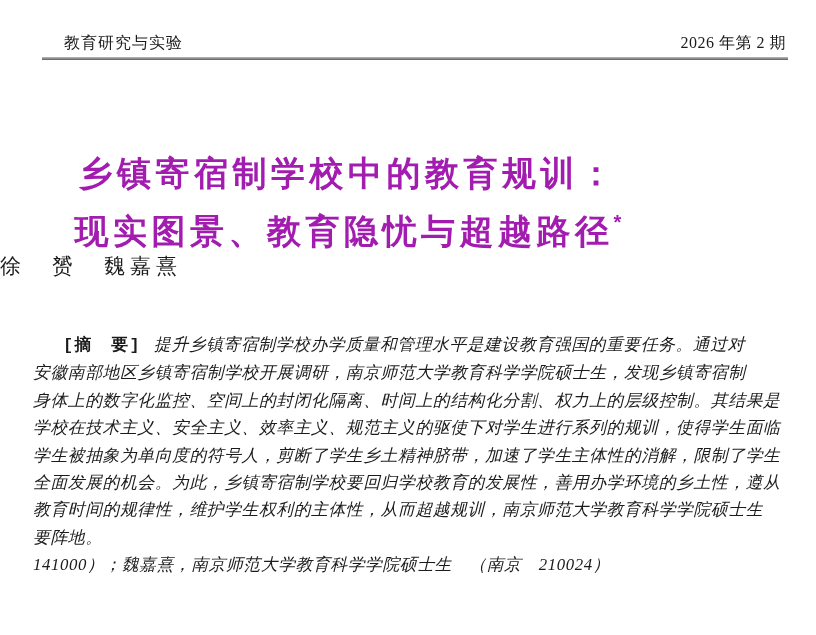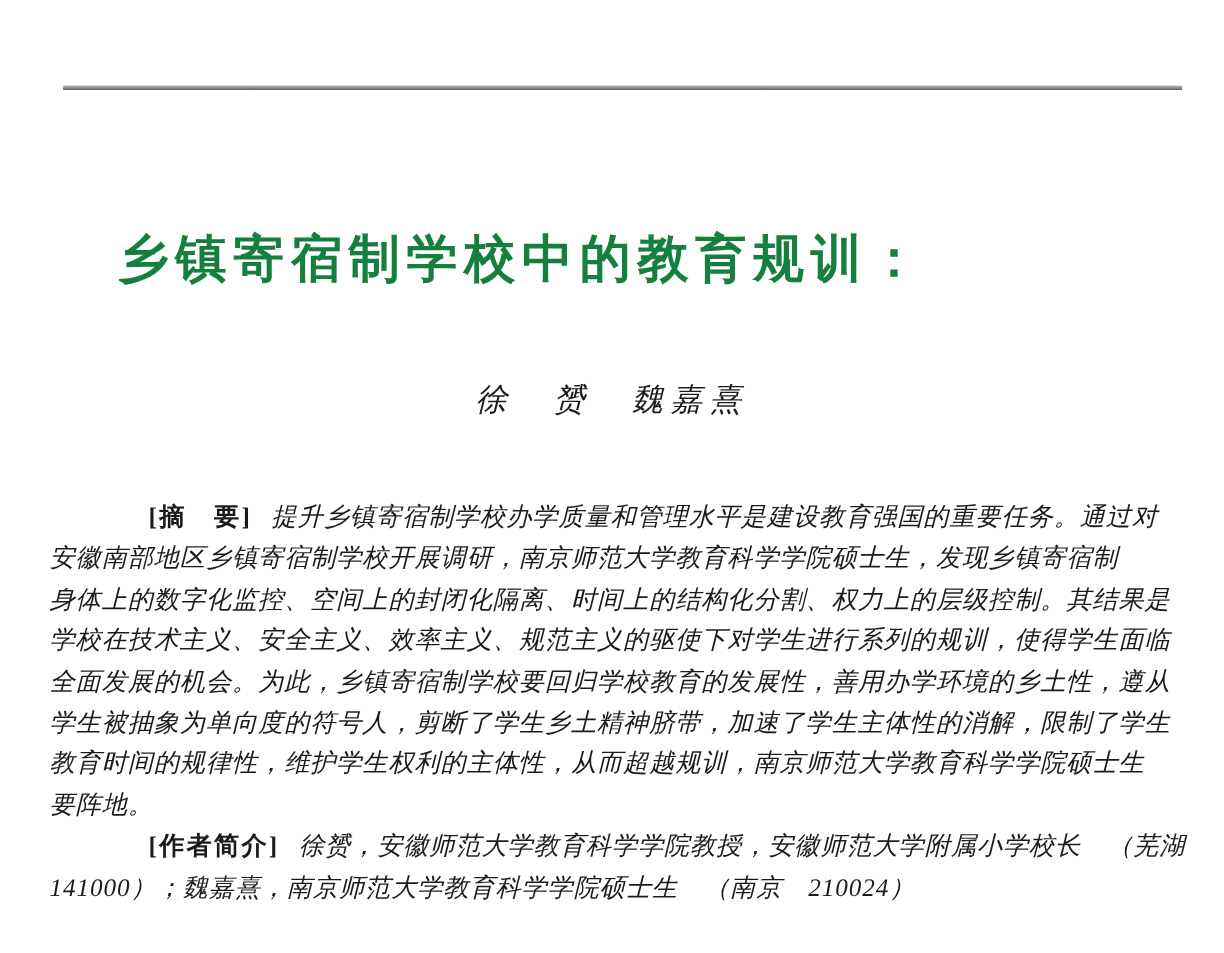--- a/index.html
+++ b/index.html
@@ -22,68 +22,71 @@
   .header-rule {
     position:absolute; left:42px; top:57px; width:746px; height:3px;
     background:linear-gradient(#bdbdbd, #5e5e5e);
   }
   
   .title-block {
     position:absolute; left:0; top:126px; width:696px;
     text-align:center;
     font-family:"Liberation Sans", sans-serif;
     font-weight:700; font-size:34px; line-height:49px;
-    letter-spacing:4.5px; color:#15803d;
+    letter-spacing:4.5px; color:#a21caf;
   }
   .title-line { display:block; white-space:nowrap; }
   .footnote-marker {
     font-size:20px; vertical-align:14px; letter-spacing:0;
     font-weight:700;
   }
   
   .authors {
     position:absolute; left:0; top:252px; width:816px;
-    text-align:center; font-size:21px; letter-spacing:5px;
-    font-style:italic;
+    font-size:21px; letter-spacing:5px;
   }
   
   .content {
     position:absolute; left:33px; top:331px; width:752px;
     font-size:16.8px; line-height:27.4px; letter-spacing:0.6px;
     font-style:italic;
   }
   .line { margin:0; white-space:nowrap; }
   .indent { text-indent:30px; }
   .label {
     font-style:normal; font-weight:700;
-    font-family:Liberation Serif, serif;
-    letter-spacing:1.5px; margin-right:13px;margin-left:36px;
+    font-family:Liberation Mono, monospace;
+    letter-spacing:1.5px; margin-right:13px;
   }
 </style>
 </head>
 <body>
 
 <div class="page">
 
+  <div class="header">
+    <span class="journal-name">教育研究与实验</span>
+    <span class="issue-label">2026 年第 2 期</span>
+  </div>
   <div class="header-rule"></div>
 
   <h1 class="title-block">
     <span class="title-line">乡镇寄宿制学校中的教育规训：</span>
+    <span class="title-line"><span>现实图景、教育隐忧与超越路径</span><span class="footnote-marker">*</span></span>
   </h1>
 
   <div class="authors">徐　赟　魏嘉熹</div>
 
   <section class="content">
     <p class="line indent"><span class="label">[摘　要]</span><span>提升乡镇寄宿制学校办学质量和管理水平是建设教育强国的重要任务。通过对</span></p>
     <p class="line">安徽南部地区乡镇寄宿制学校开展调研，南京师范大学教育科学学院硕士生，发现乡镇寄宿制</p>
     <p class="line">身体上的数字化监控、空间上的封闭化隔离、时间上的结构化分割、权力上的层级控制。其结果是</p>
     <p class="line">学校在技术主义、安全主义、效率主义、规范主义的驱使下对学生进行系列的规训，使得学生面临</p>
+    <p class="line">学生被抽象为单向度的符号人，剪断了学生乡土精神脐带，加速了学生主体性的消解，限制了学生</p>
     <p class="line">全面发展的机会。为此，乡镇寄宿制学校要回归学校教育的发展性，善用办学环境的乡土性，遵从</p>
-    <p class="line">学生被抽象为单向度的符号人，剪断了学生乡土精神脐带，加速了学生主体性的消解，限制了学生</p>
     <p class="line">教育时间的规律性，维护学生权利的主体性，从而超越规训，南京师范大学教育科学学院硕士生</p>
     <p class="line">要阵地。</p>
 
 
-    <p class="line indent"><span class="label">[作者简介]</span><span>徐赟，安徽师范大学教育科学学院教授，安徽师范大学附属小学校长　（芜湖</span></p>
     <p class="line">141000）；魏嘉熹，南京师范大学教育科学学院硕士生　（南京　210024）</p>
   </section>
 
 </div>
 
 </body></html>

